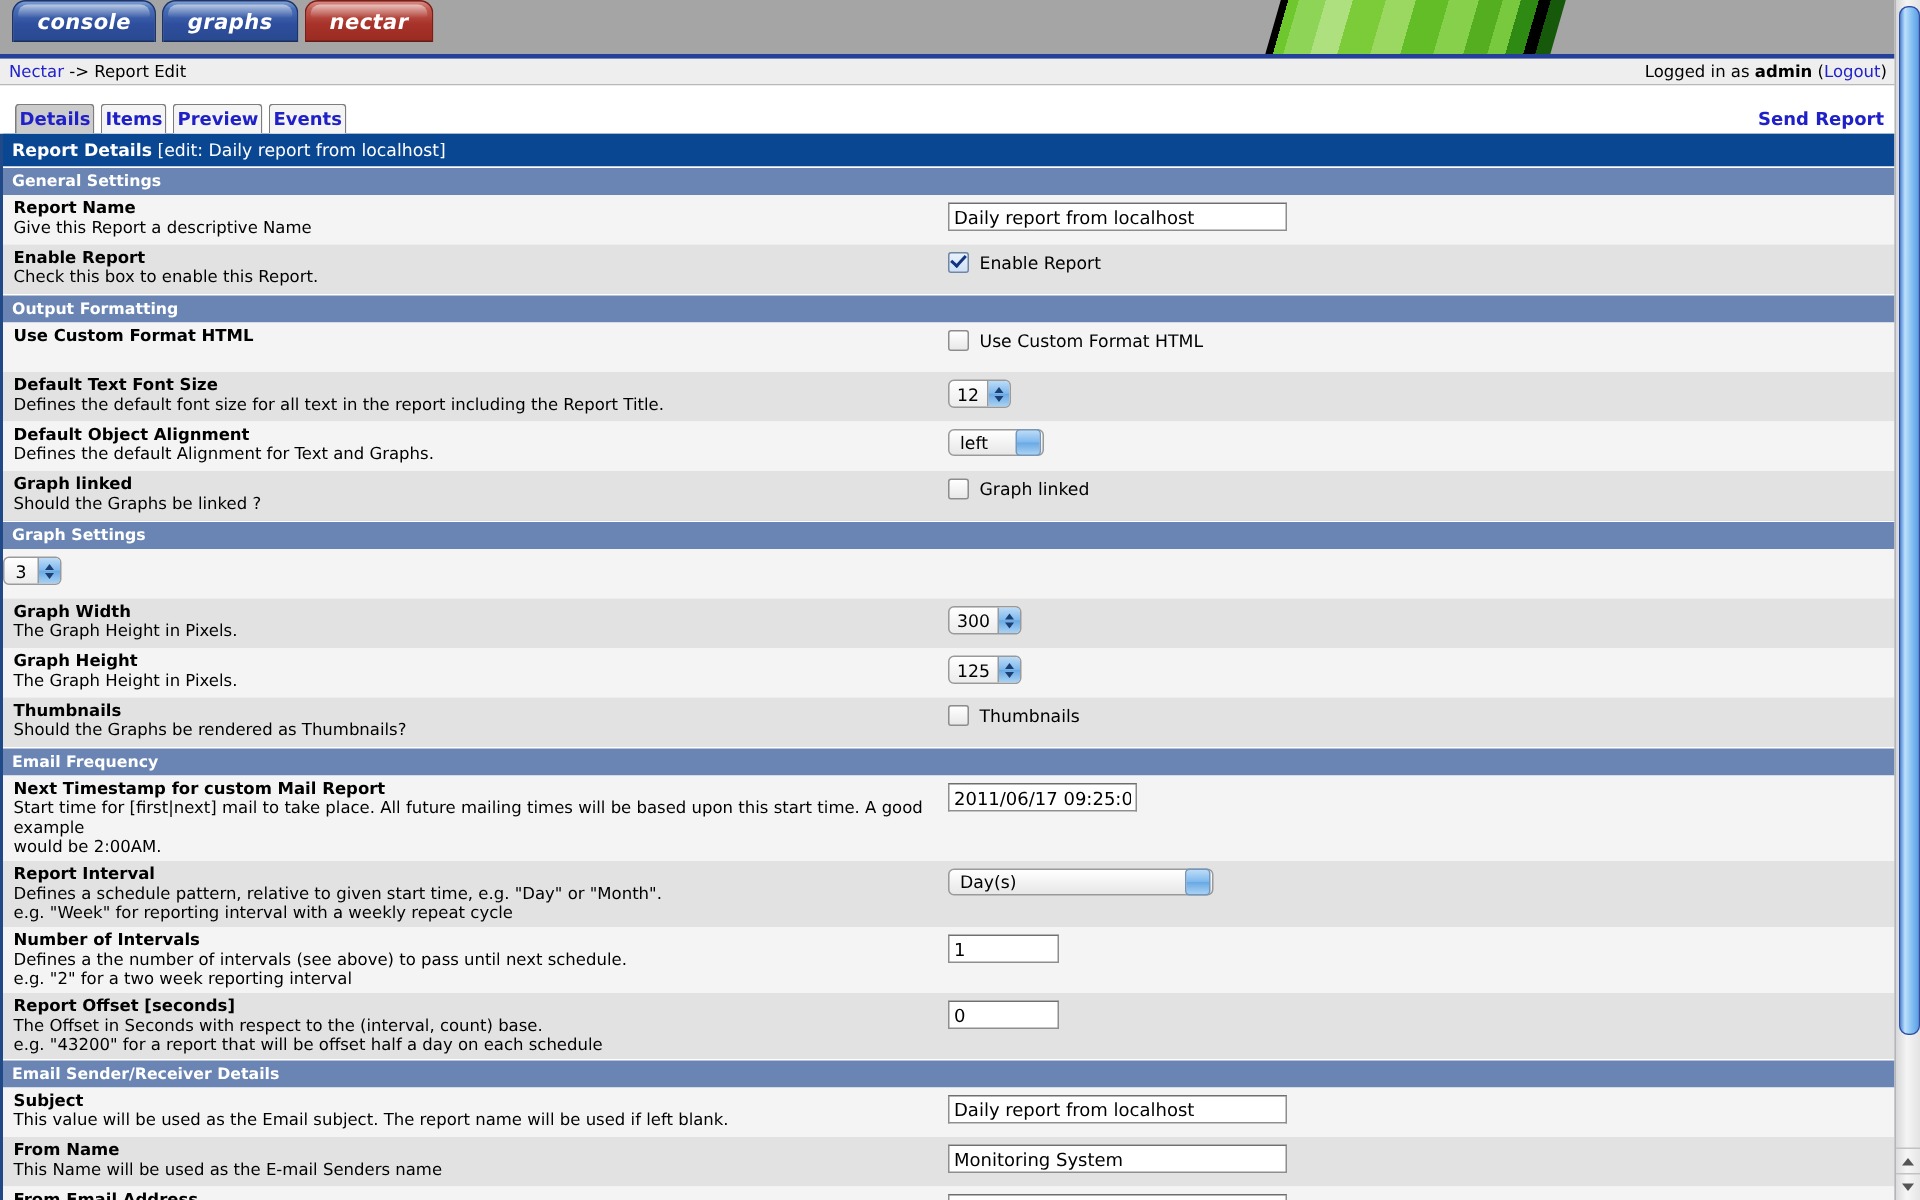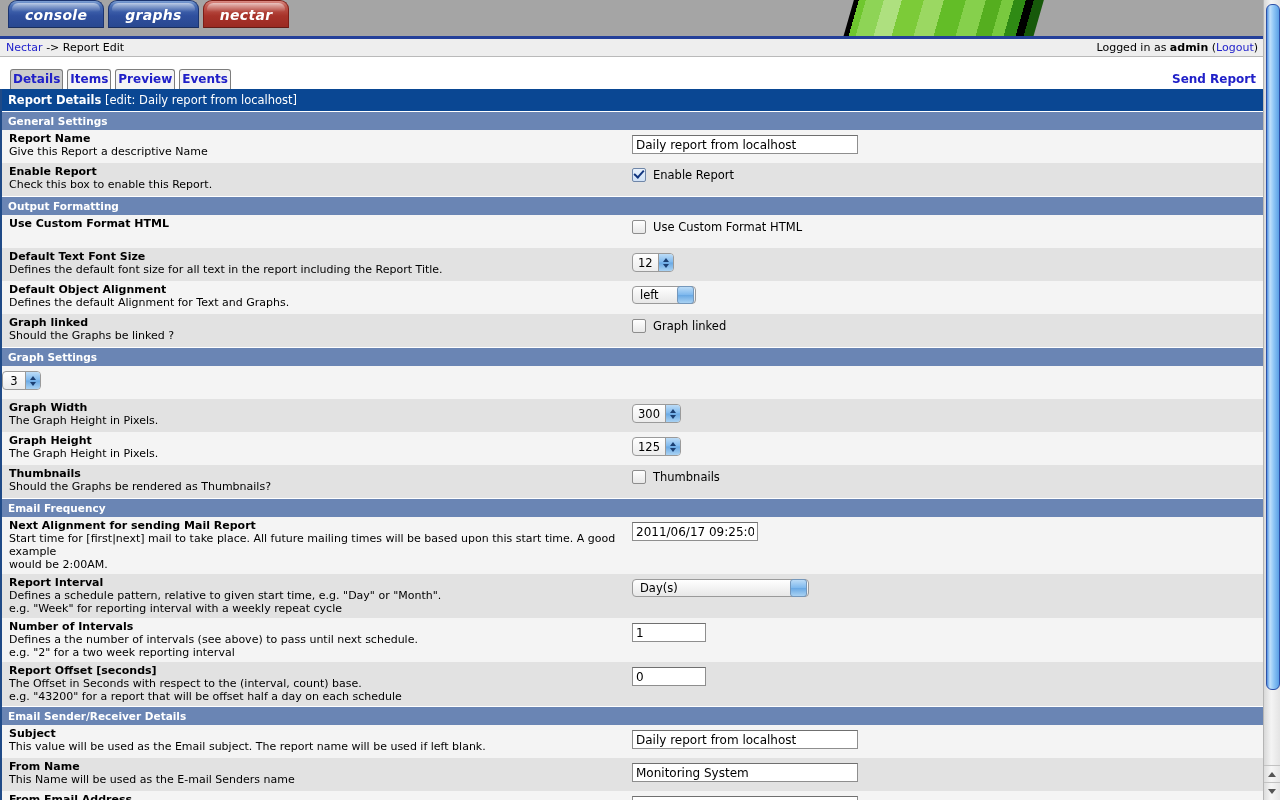--- a/index.html
+++ b/index.html
@@ -523,21 +523,21 @@
               <div class="d">Should the Graphs be rendered as Thumbnails?</div>
             </div>
             <div class="ctl"><span class="cbwrap">
                 <span class="cb"></span>
                 <span>Thumbnails</span>
               </span></div>
           </div>
           <div class="sect-head">Email Frequency</div>
           <div class="row odd">
             <div class="lab">
-              <div class="t">Next Alignment for sending Mail Report</div>
+              <div class="t">Next Timestamp for custom Mail Report</div>
               <div class="d">Start time for [first|next] mail to take place. All future mailing times will be based upon this start time. A good example</div>
               <div class="d">would be 2:00AM.</div>
             </div>
             <div class="ctl"><input class="txt" type="text" value="2011/06/17 09:25:00" style="width: 118px;"></div>
           </div>
           <div class="row even">
             <div class="lab">
               <div class="t">Report Interval</div>
               <div class="d">Defines a schedule pattern, relative to given start time, e.g. "Day" or "Month".</div>
               <div class="d">e.g. "Week" for reporting interval with a weekly repeat cycle</div>

